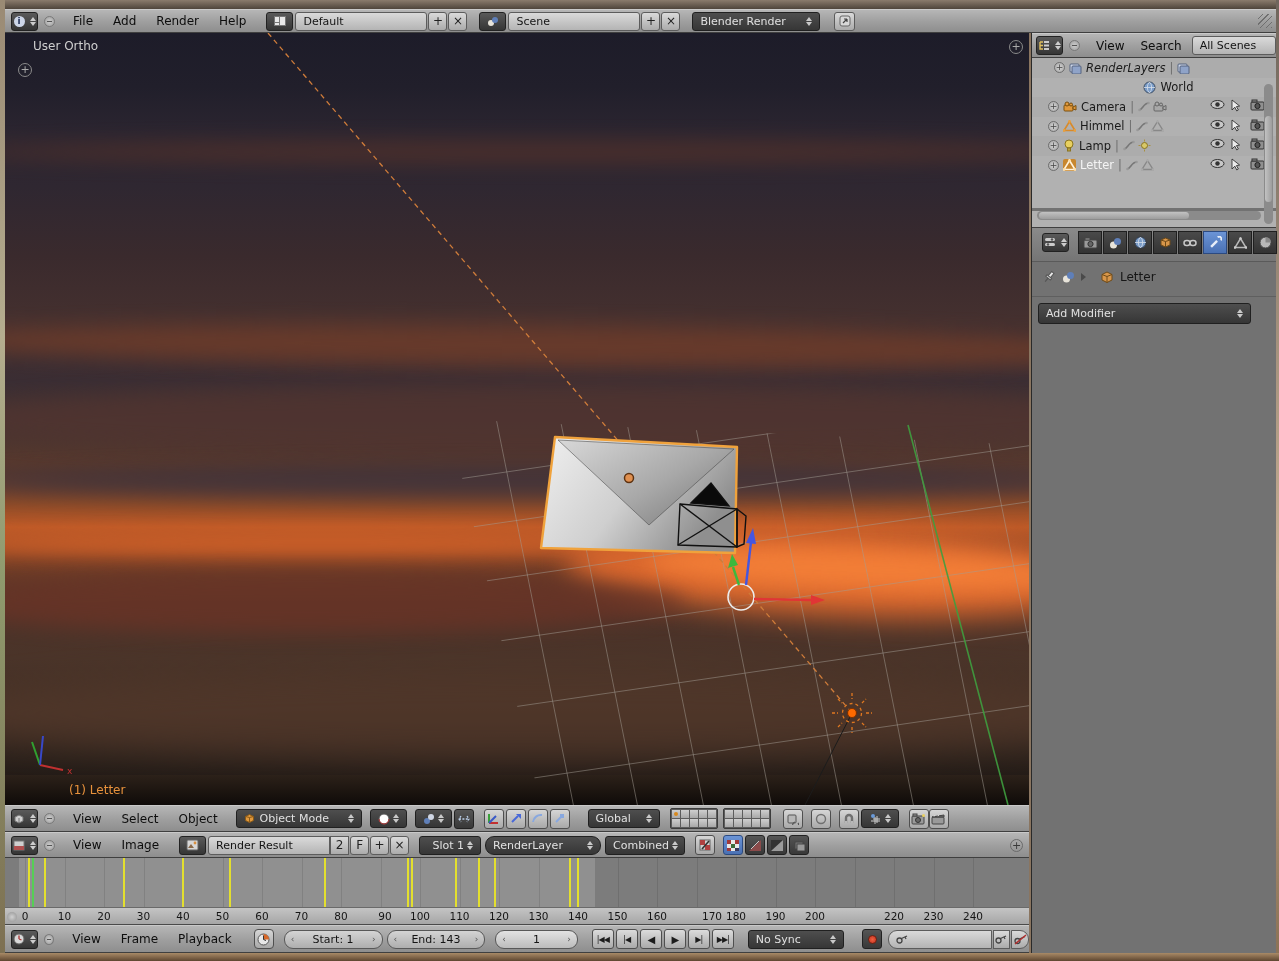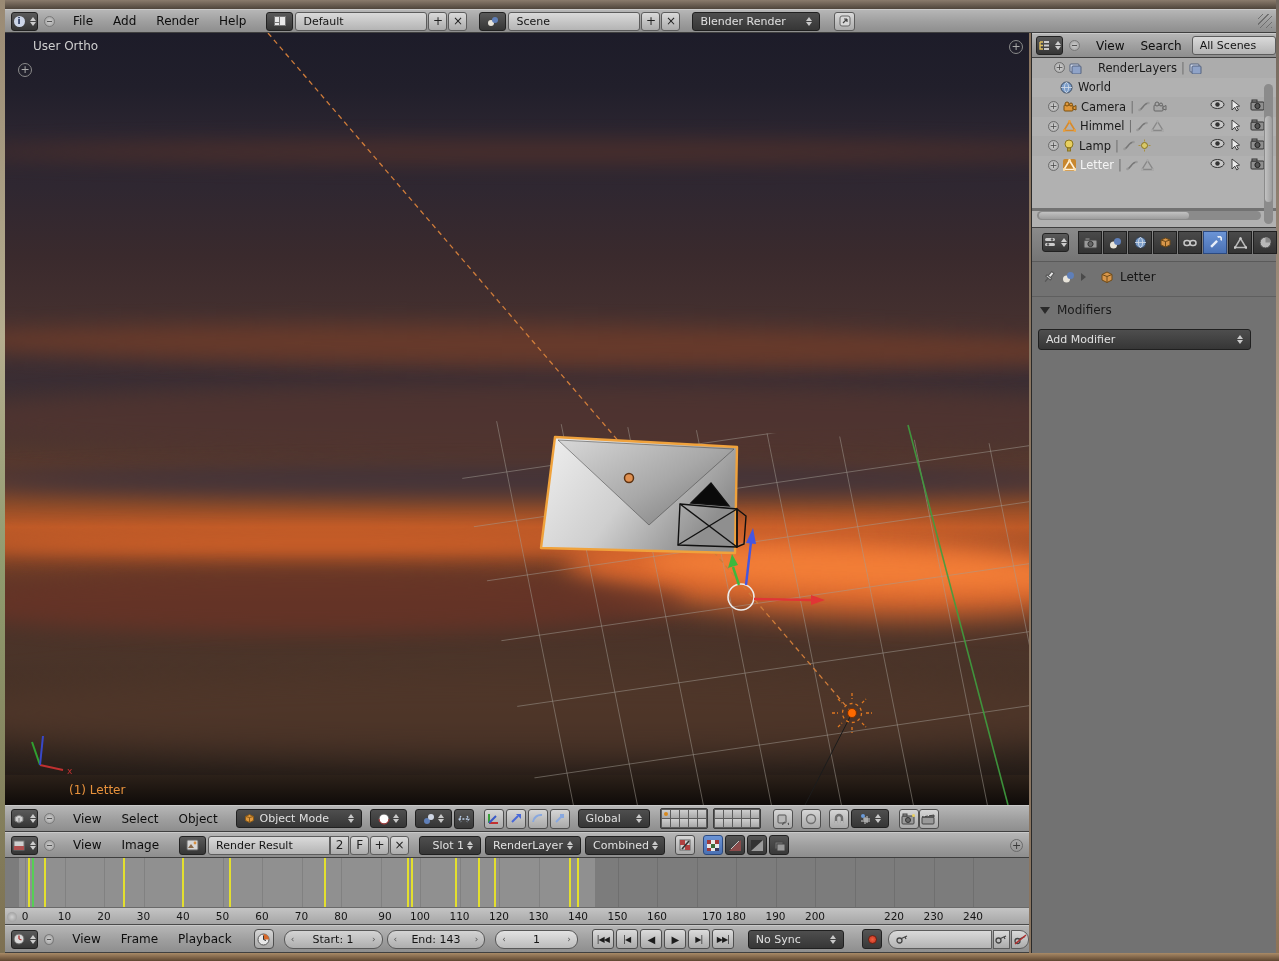--- a/index.html
+++ b/index.html
@@ -316,21 +316,21 @@
             <path d="M2,10 A8,8 0 0 1 11,3" fill="none" stroke="#88a8e0" stroke-width="2"></path>
           </svg>
         </div>
       <div class="ic-btn">
           <svg width="13" height="13">
             <line x1="3" y1="10" x2="8" y2="5" stroke="#88a8e0" stroke-width="2"></line>
             <rect x="7" y="2" width="4" height="4" fill="#88a8e0"></rect>
           </svg>
         </div>
     </div>
-    <div class="dd-dark" style="width:72px;margin-left:8px;justify-content:space-between;">
+    <div class="dd-dark" style="width:72px;margin-left:18px;justify-content:space-between;">
       <span>Global</span>
       <span class="updown">
           <i class="u"></i>
           <i class="d"></i>
         </span>
     </div>
     <div class="layer-grid" style="margin-left:10px;">
       <b class="on"></b>
         <b></b>
         <b></b>
@@ -438,21 +438,21 @@
       </div>
     <div class="sq-btn">+</div>
     <div class="sq-btn">×</div>
     <div class="dd-dark" style="width:62px;margin-left:10px;justify-content:flex-end;">
       <span>Slot 1</span>
       <span class="updown">
           <i class="u"></i>
           <i class="d"></i>
         </span>
     </div>
-    <div class="dd-dark" style="width:96px;margin-left:4px;justify-content:space-between;">
+    <div class="dd-dark" style="width:116px;margin-left:4px;justify-content:space-between;border-radius:9px;">
       <span>RenderLayer</span>
       <span class="updown">
           <i class="u"></i>
           <i class="d"></i>
         </span>
     </div>
     <div class="dd-dark" style="width:80px;margin-left:4px;justify-content:space-between;">
       <span>Combined</span>
       <span class="updown">
           <i class="u"></i>
@@ -680,30 +680,30 @@
 
     <div class="outl" style="height:150px;position:relative;">
       <div class="outl-row" style="padding-left:22px;">
         <span class="expander">+</span>
         <span>
             <svg width="13" height="12">
               <rect x="1" y="2" width="9" height="8" rx="1" fill="#cdd6e8" stroke="#55627e"></rect>
               <rect x="3" y="4" width="9" height="8" rx="1" fill="#8fa3c8" stroke="#55627e"></rect>
             </svg>
           </span>
-        <span style="margin-left:16px;">RenderLayers</span>
+        <span style="margin-left:4px;font-style:italic;">RenderLayers</span>
         <span class="sep">|</span>
         <span>
             <svg width="13" height="12">
               <rect x="1" y="2" width="9" height="8" rx="1" fill="#cdd6e8" stroke="#55627e"></rect>
               <rect x="3" y="4" width="9" height="8" rx="1" fill="#8fa3c8" stroke="#55627e"></rect>
             </svg>
           </span>
       </div>
-      <div class="outl-row" style="padding-left:28px;">
+      <div class="outl-row" style="padding-left:28px;justify-content:center;">
         <span>
             <svg width="13" height="13">
               <circle cx="6.5" cy="6.5" r="5.5" fill="#7a9cc8" stroke="#3a4a60"></circle>
               <path d="M1,6.5 h11 M6.5,1 a8,8 0 0 1 0,11 M6.5,1 a8,8 0 0 0 0,11" fill="none" stroke="#d8e0ea" stroke-width="0.8"></path>
             </svg>
           </span>
         <span style="margin-left:5px;">World</span>
       </div>
       <div class="outl-row" style="padding-left:16px;">
         <span class="expander">+</span>
@@ -994,24 +994,20 @@
             <polygon points="2,4.5 7,2 12,4.5 12,10 7,12.5 2,10" fill="#d8964a" stroke="#6e4a18"></polygon>
             <line x1="7" y1="6.5" x2="7" y2="12.5" stroke="#6e4a18"></line>
             <line x1="2" y1="4.5" x2="7" y2="6.5" stroke="#6e4a18"></line>
             <line x1="12" y1="4.5" x2="7" y2="6.5" stroke="#6e4a18"></line>
           </svg>
         </span>
       <span style="font-size:12px;color:#161616;">Letter</span>
     </div>
 
     <div style="height:1px;background:#5f5f5f;margin:4px 0 0 0;"></div>
-    <div class="panel-h" style="height:26px;">
-      <span class="tri-down"></span>
-      <span>Modifiers</span>
-    </div>
     <div class="dd-dark" style="margin:6px 26px 0 6px;width:213px;height:21px;justify-content:space-between;">
       <span>Add Modifier</span>
       <span class="updown">
           <i class="u"></i>
           <i class="d"></i>
         </span>
     </div>
   </div>
 
 </div>

